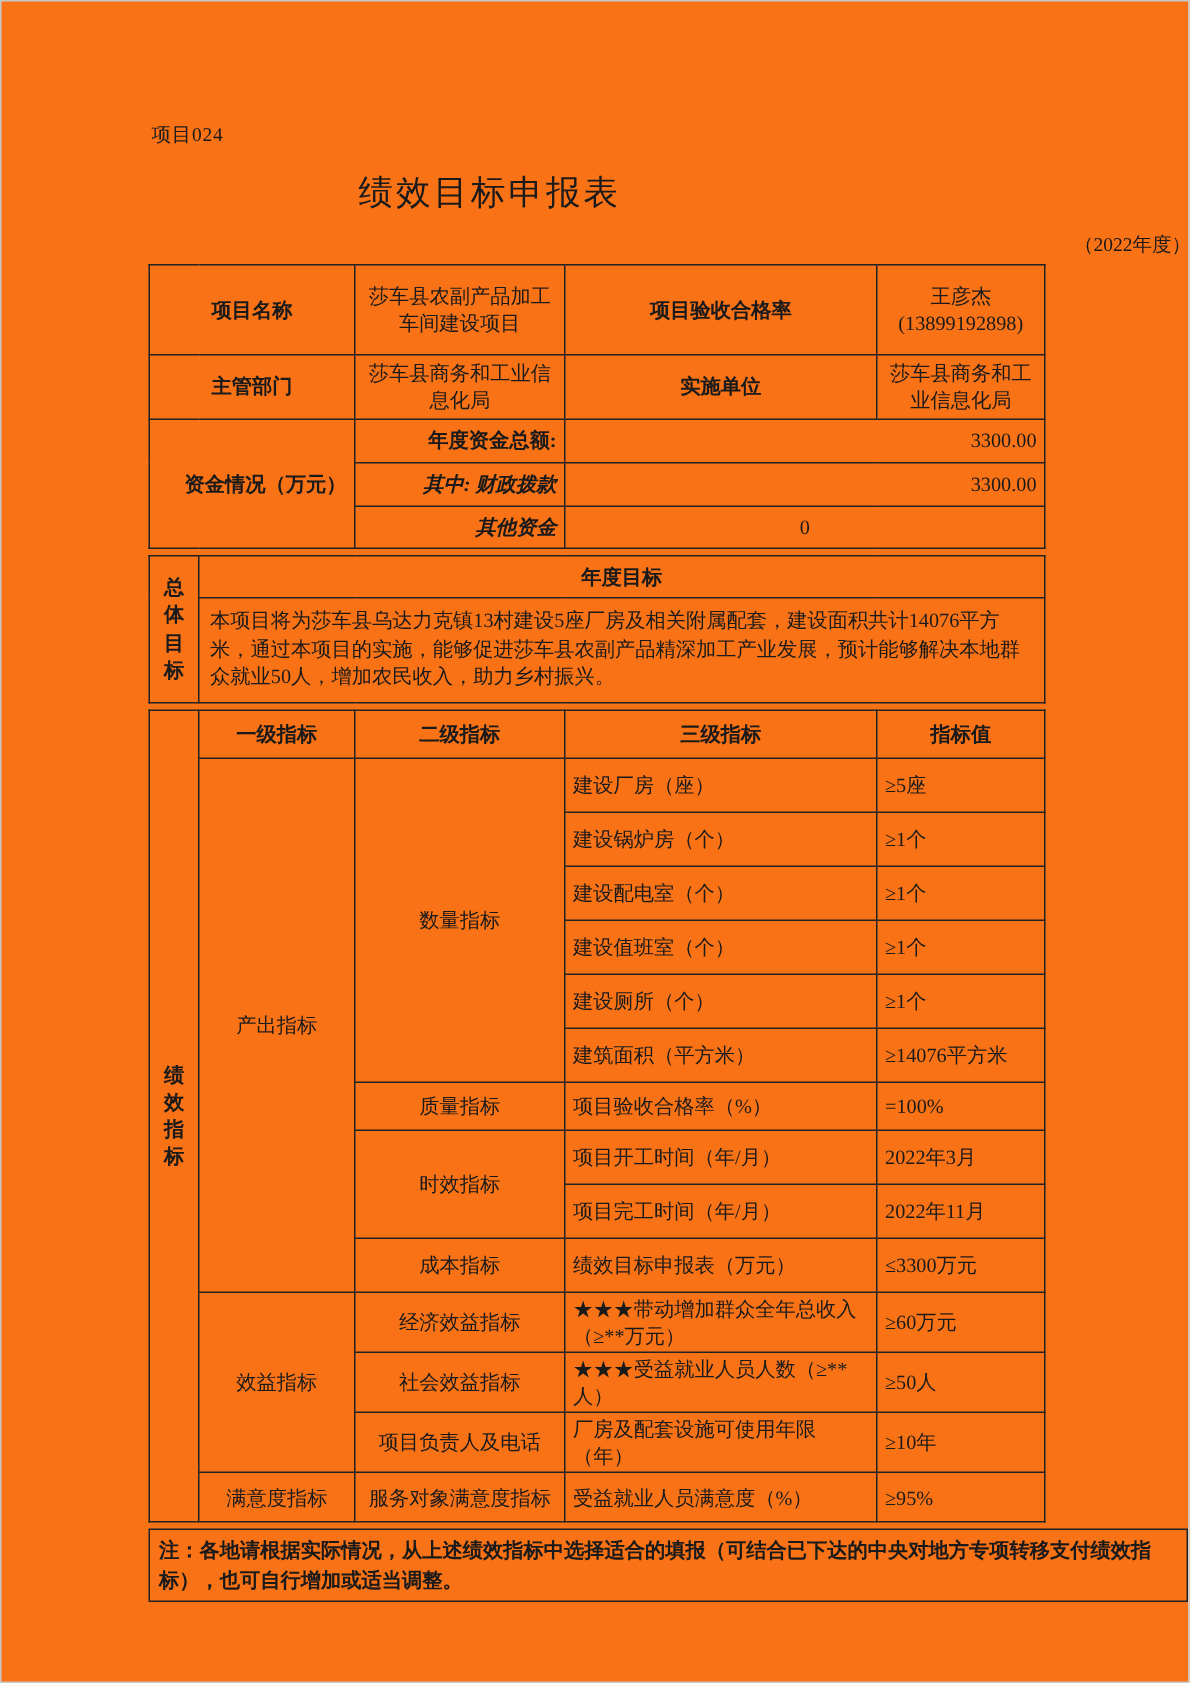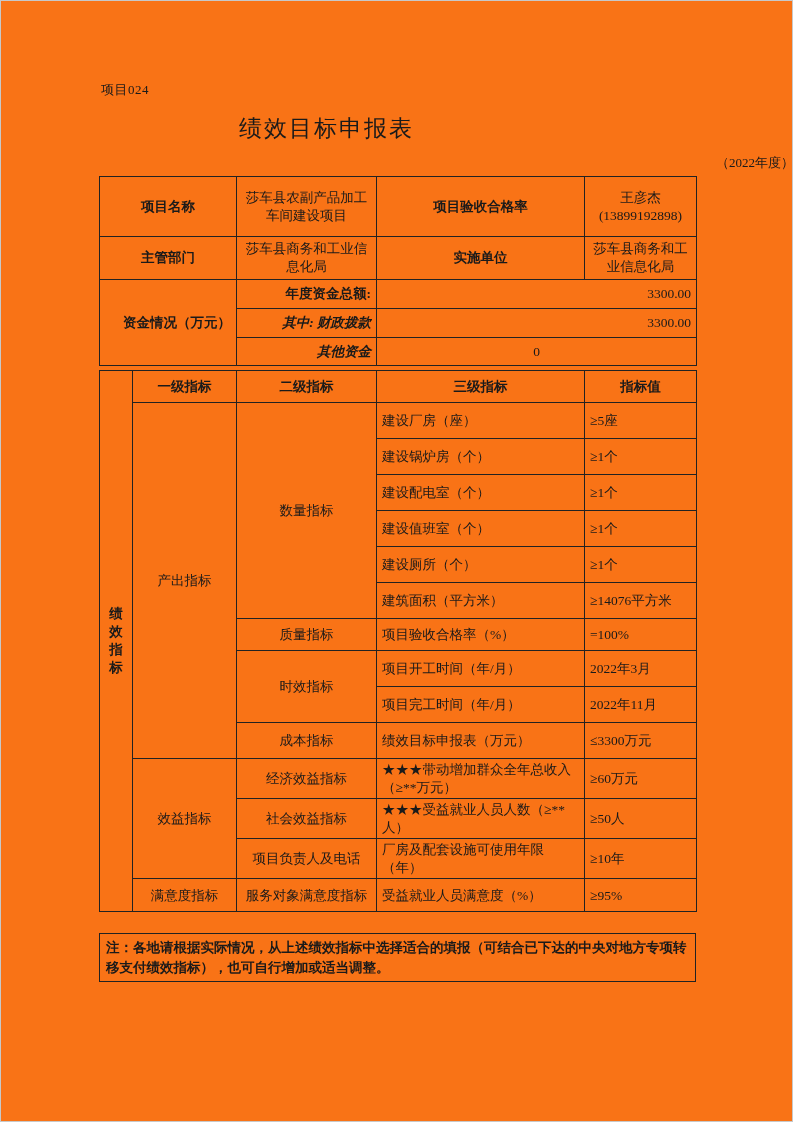--- a/index.html
+++ b/index.html
@@ -48,23 +48,23 @@
   .b { font-weight: bold; }
   .c { text-align: center; }
   .r { text-align: right; font-style: italic; }
   .l { text-align: left; }
   .vlabel {
     width: 33px; text-align: center; font-weight: bold;
     padding: 2px 3px; line-height: 1.35;
   }
   .goal-text { padding: 4px 7px; line-height: 1.38; vertical-align: top; padding-top: 6px; }
   .note-box {
-    margin-top: 21px;
+    margin-top: 4px;
     border: 1.5px solid #222;
-    width: 597px;
+    width: 693px;
     padding: 4px 6px;
     font-size: 13.5px; font-weight: bold; line-height: 1.45;
     word-break: break-all;
   }
   
   .h60 td { height: 60px; } .h43 td { height: 43px; }
   .h29 td { height: 29px; text-align: right; } .h28 td { height: 28px; }
   .h70 td { height: 70px; } .h32 td { height: 32px; }
   .h36 td { height: 36px; } .h40 td { height: 40px; }
   .h38 td { height: 38px; } .h31 td { height: 31px; }
@@ -114,20 +114,38 @@
         <td class="b r">其中: 财政拨款</td>
         <td colspan="2" class="c">3300.00</td>
       </tr>
       <tr class="h28">
         <td class="b r">其他资金</td>
         <td colspan="2" class="c">0</td>
       </tr>
     </tbody>
       </table>
 
+    <table class="sect">
+      <colgroup>
+          <col style="width:33px">
+          <col style="width:104px">
+          <col style="width:140px">
+          <col style="width:208px">
+          <col style="width:112px">
+        </colgroup>
+      <tbody>
+          <tr class="h28">
+        <td rowspan="2" class="vlabel">总体目标</td>
+        <td colspan="4" class="b c">年度目标</td>
+      </tr>
+      <tr class="h70">
+        <td colspan="4" class="goal-text">本项目将为莎车县乌达力克镇13村建设5座厂房及相关附属配套，建设面积共计14076平方米，通过本项目的实施，能够促进莎车县农副产品精深加工产业发展，预计能够解决本地群众就业50人，增加农民收入，助力乡村振兴。</td>
+      </tr>
+    </tbody>
+      </table>
 
     <table class="sect">
       <colgroup>
           <col style="width:33px">
           <col style="width:104px">
           <col style="width:140px">
           <col style="width:208px">
           <col style="width:112px">
         </colgroup>
       <tbody>

